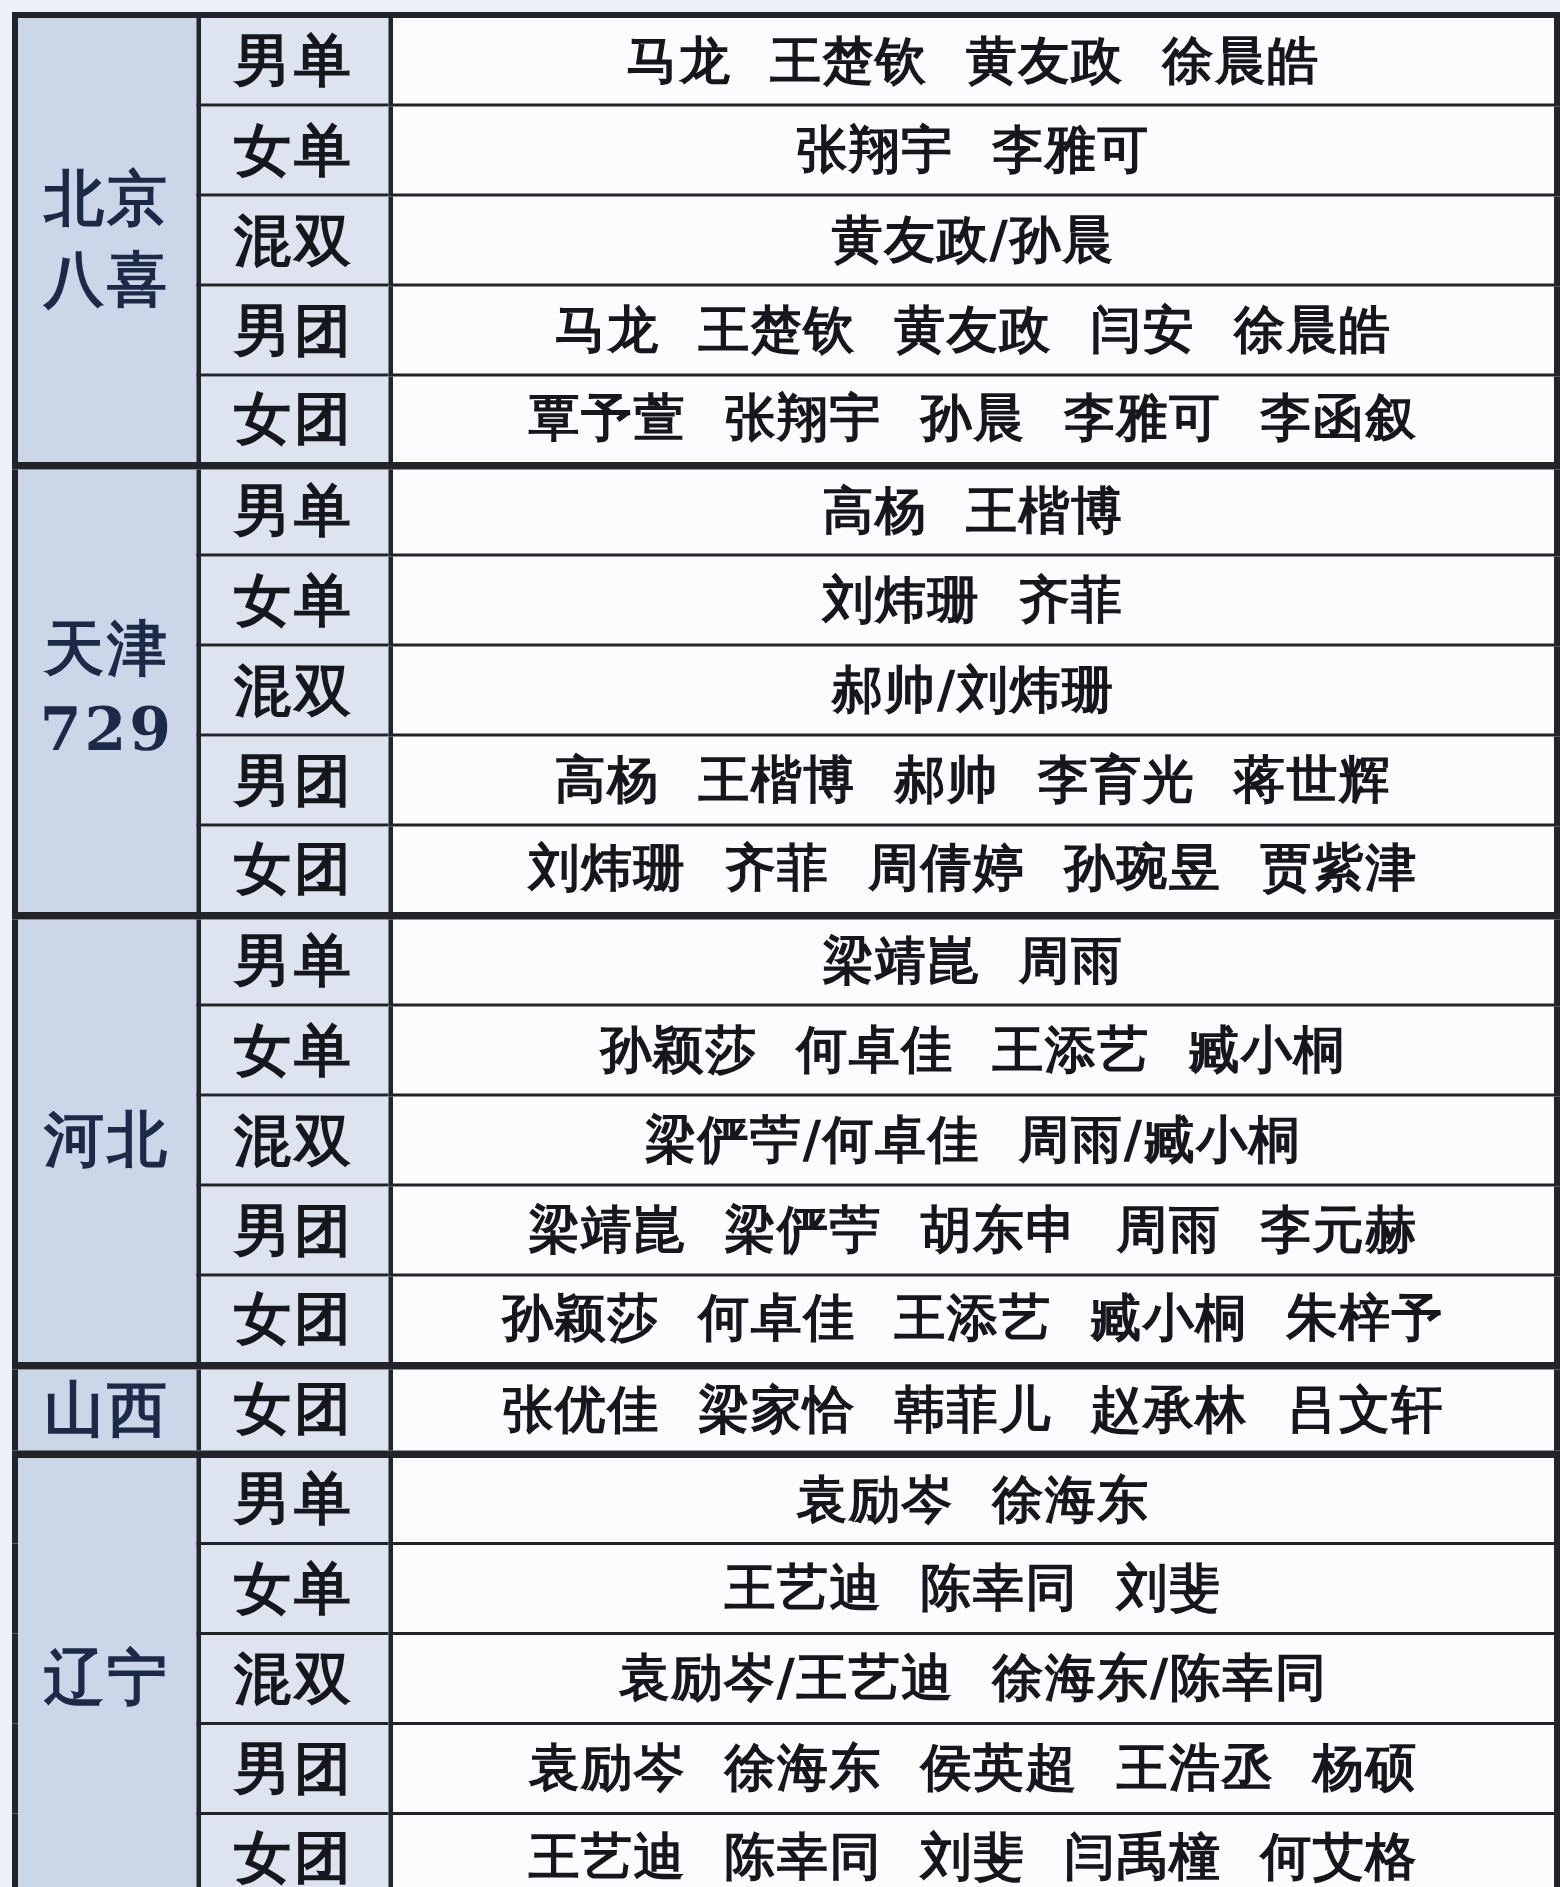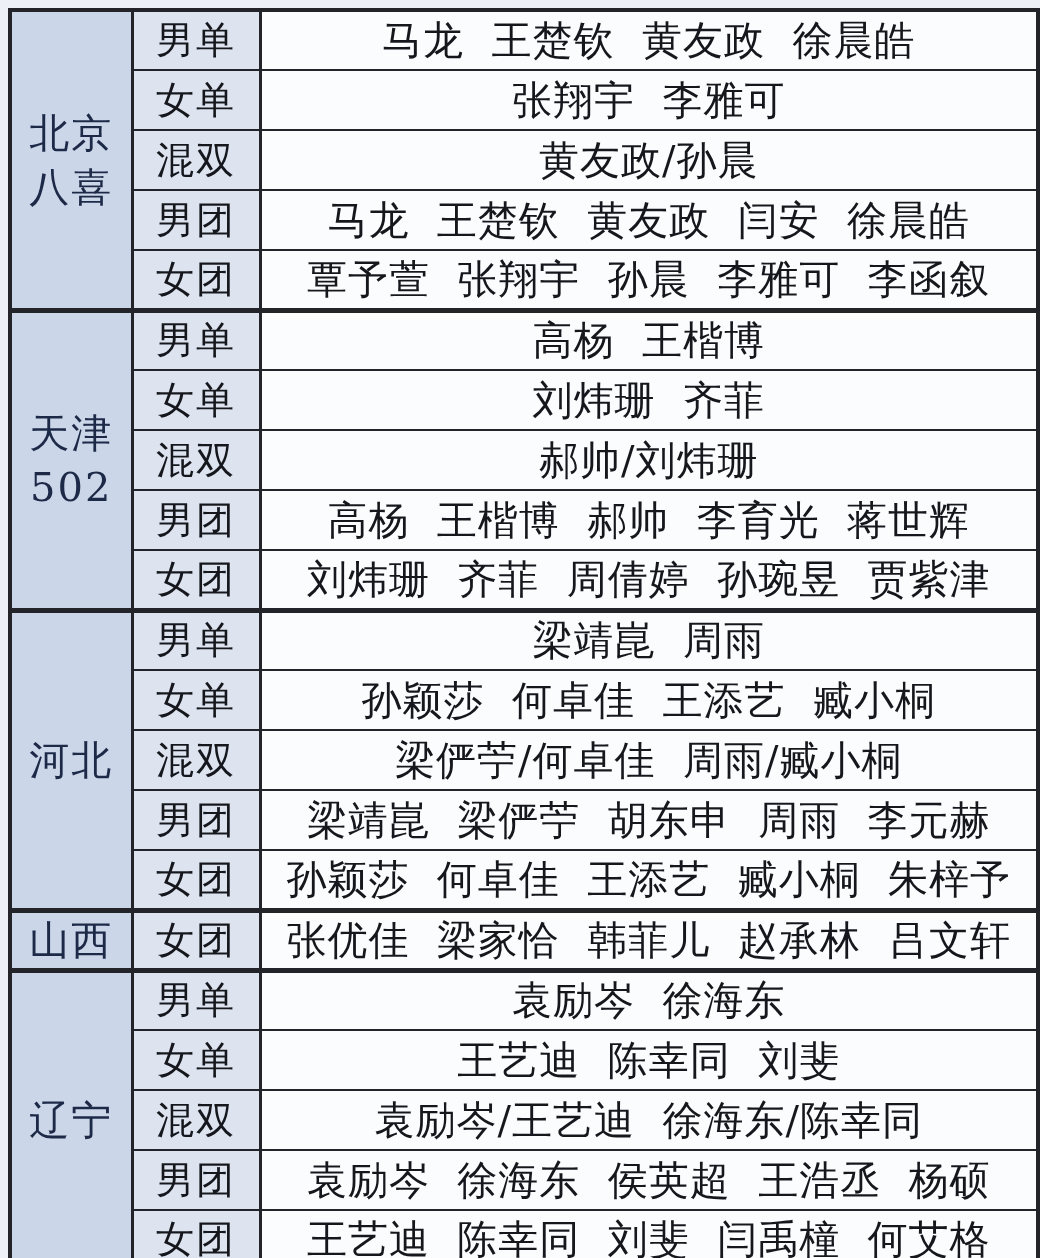--- a/index.html
+++ b/index.html
@@ -20,21 +20,21 @@
   table.roster{
     position:absolute;left:8px;top:8px;
     width:1028px;table-layout:fixed;
     border-collapse:collapse;
     background:var(--player_col_bg);
   }
   td{
     border:2px solid var(--border);
     text-align:center;vertical-align:middle;
     white-space:pre-wrap;
-    font-weight:normal;
+    font-weight:bold;
     color:var(--text);
     padding:0 4px;
     overflow:hidden;
   }
   td.team{
     background:var(--team_col_bg);
     color:var(--team_text);
     font-size:40px;
     line-height:1.35;
     letter-spacing:2px;
@@ -42,21 +42,21 @@
     border-right-width:3px;
   }
   td.event{
     background:var(--event_col_bg);
     font-size:38px;
     letter-spacing:2px;
     border-right-width:3px;
   }
   td.players{
     background:var(--player_col_bg);
-    font-size:40px;
+    font-size:34px;
     letter-spacing:1px;
     border-right-width:4px;
   }
   tr{height:60px;}
   tr.sec td{border-top-width:5px;}
   tr.top td{border-top-width:4px;}
   tr.sx{height:58px;}
   tr.jl1{height:68px;}
   tr.jl2{height:84px;}
 </style>
@@ -89,21 +89,21 @@
       <td class="event">男团</td>
       <td class="players">马龙  王楚钦  黄友政  闫安  徐晨皓</td>
     </tr>
     <tr>
       <td class="event">女团</td>
       <td class="players">覃予萱  张翔宇  孙晨  李雅可  李函叙</td>
     </tr>
 
     <tr class="sec">
       <td class="team" rowspan="5">天津
-502</td>
+729</td>
       <td class="event">男单</td>
       <td class="players">高杨  王楷博</td>
     </tr>
     <tr>
       <td class="event">女单</td>
       <td class="players">刘炜珊  齐菲</td>
     </tr>
     <tr>
       <td class="event">混双</td>
       <td class="players">郝帅/刘炜珊</td>

